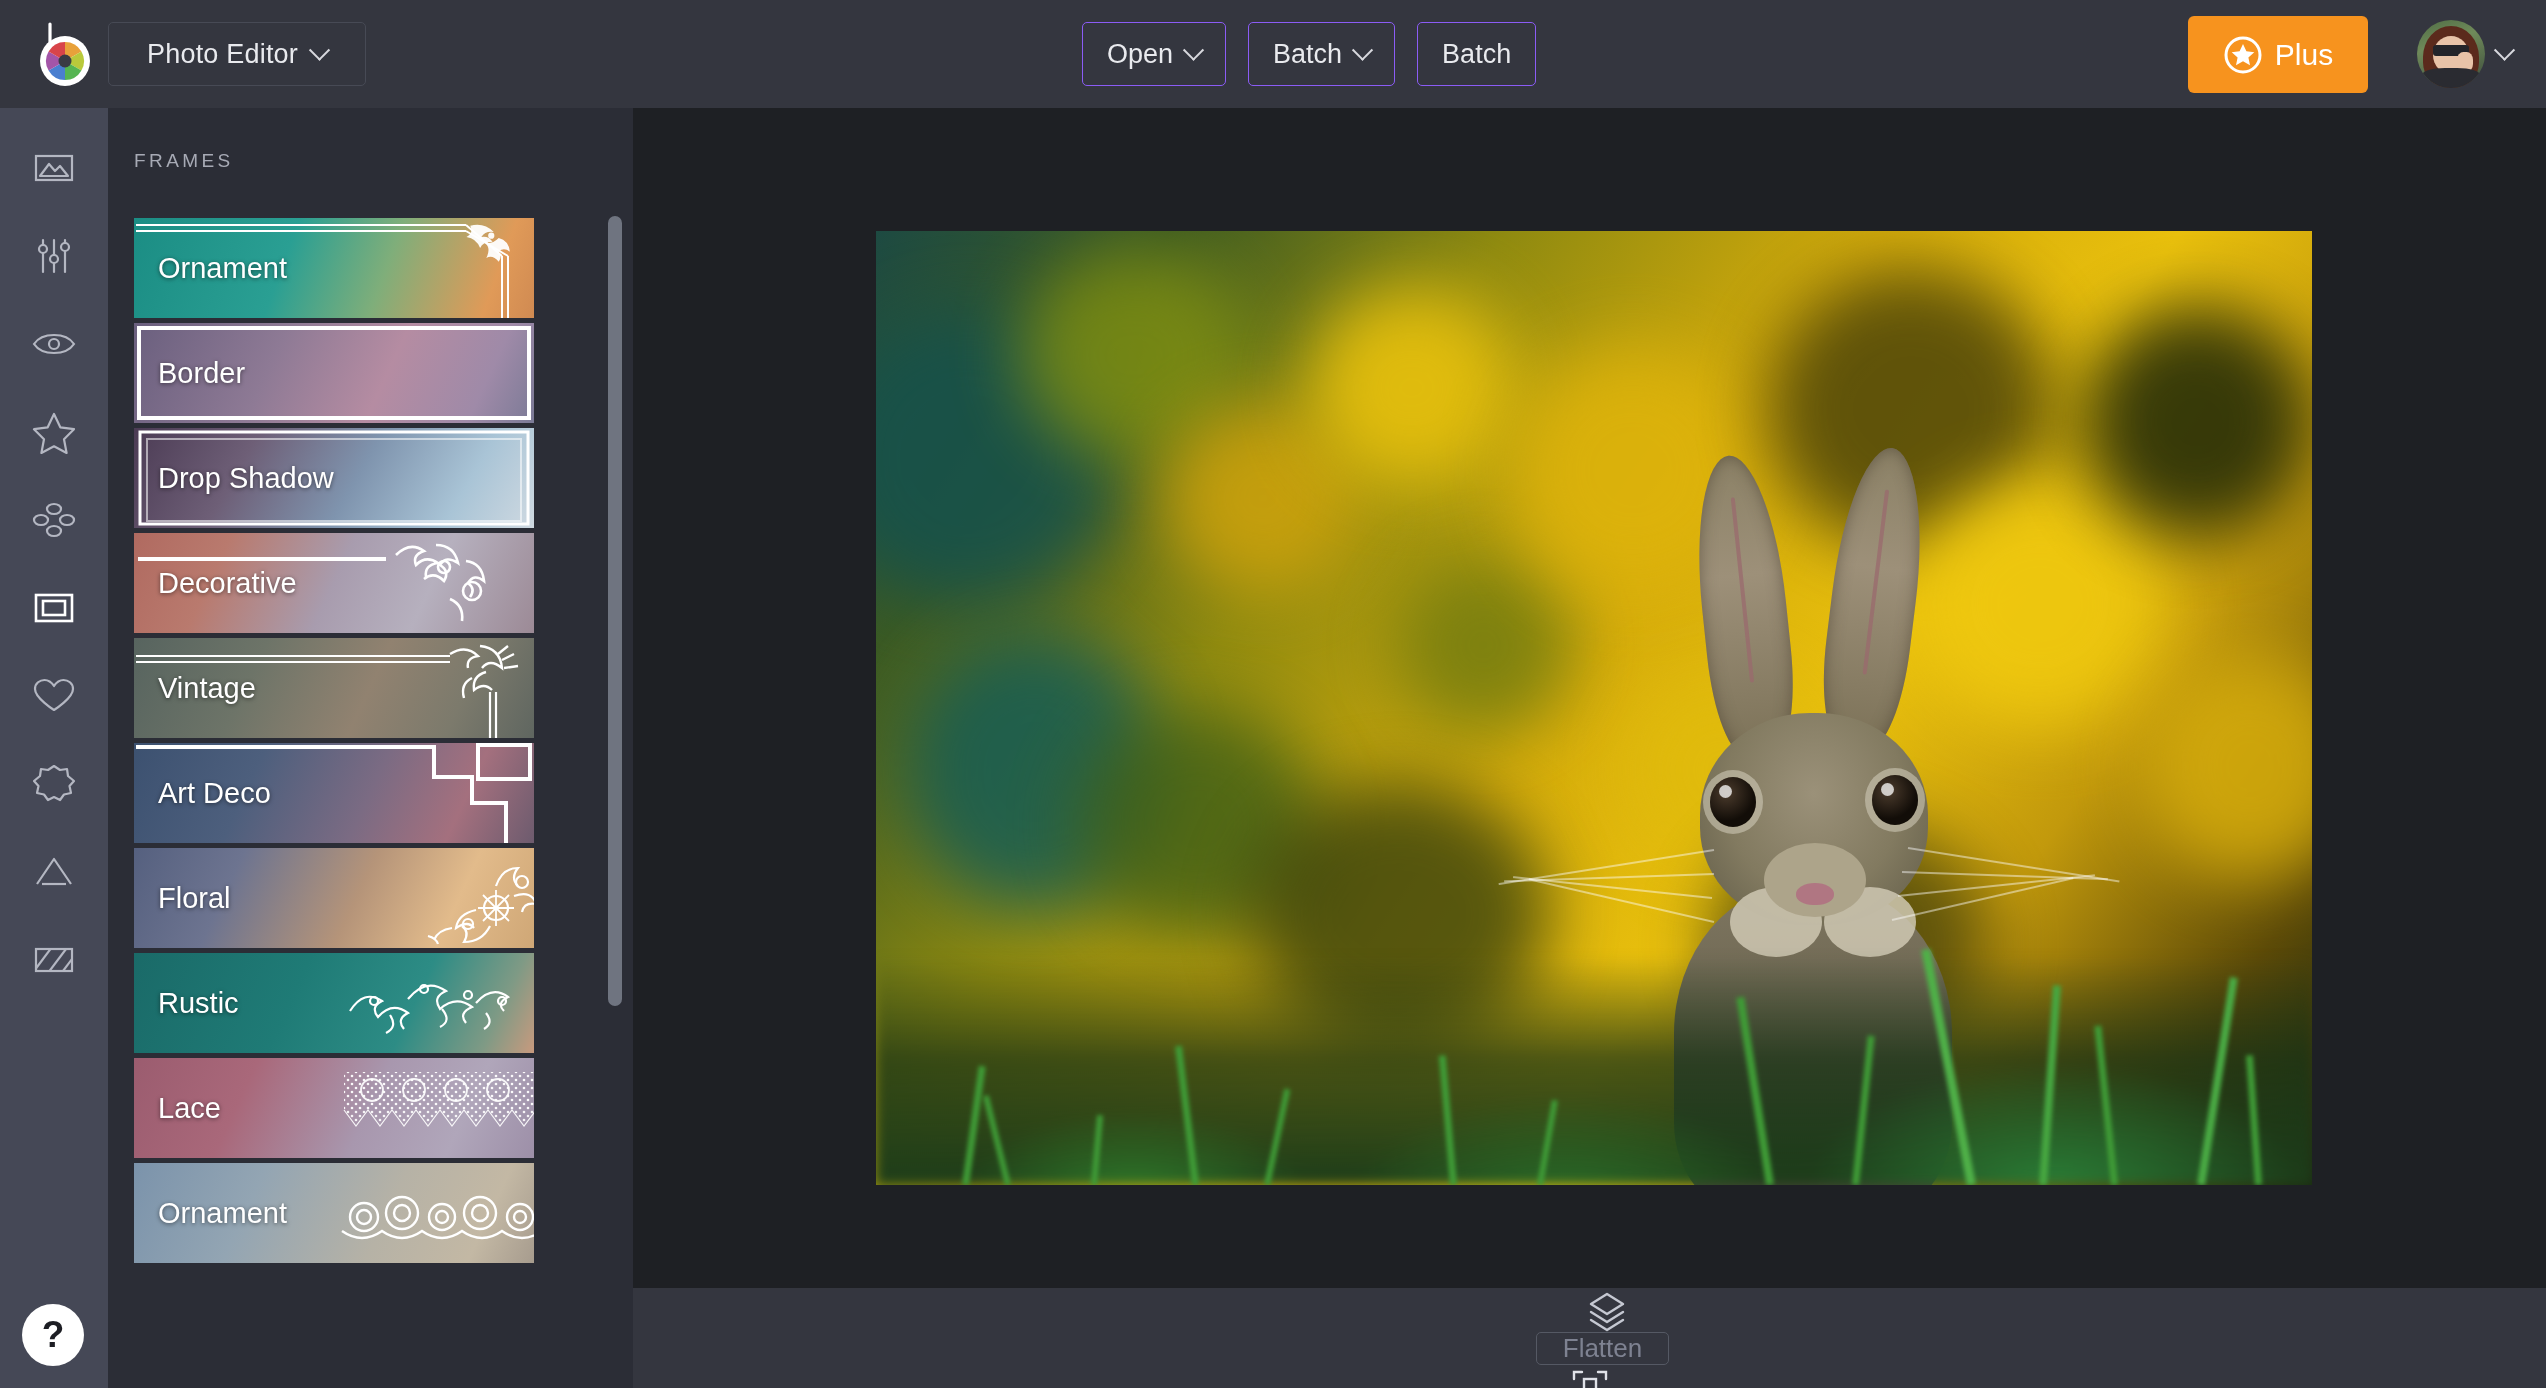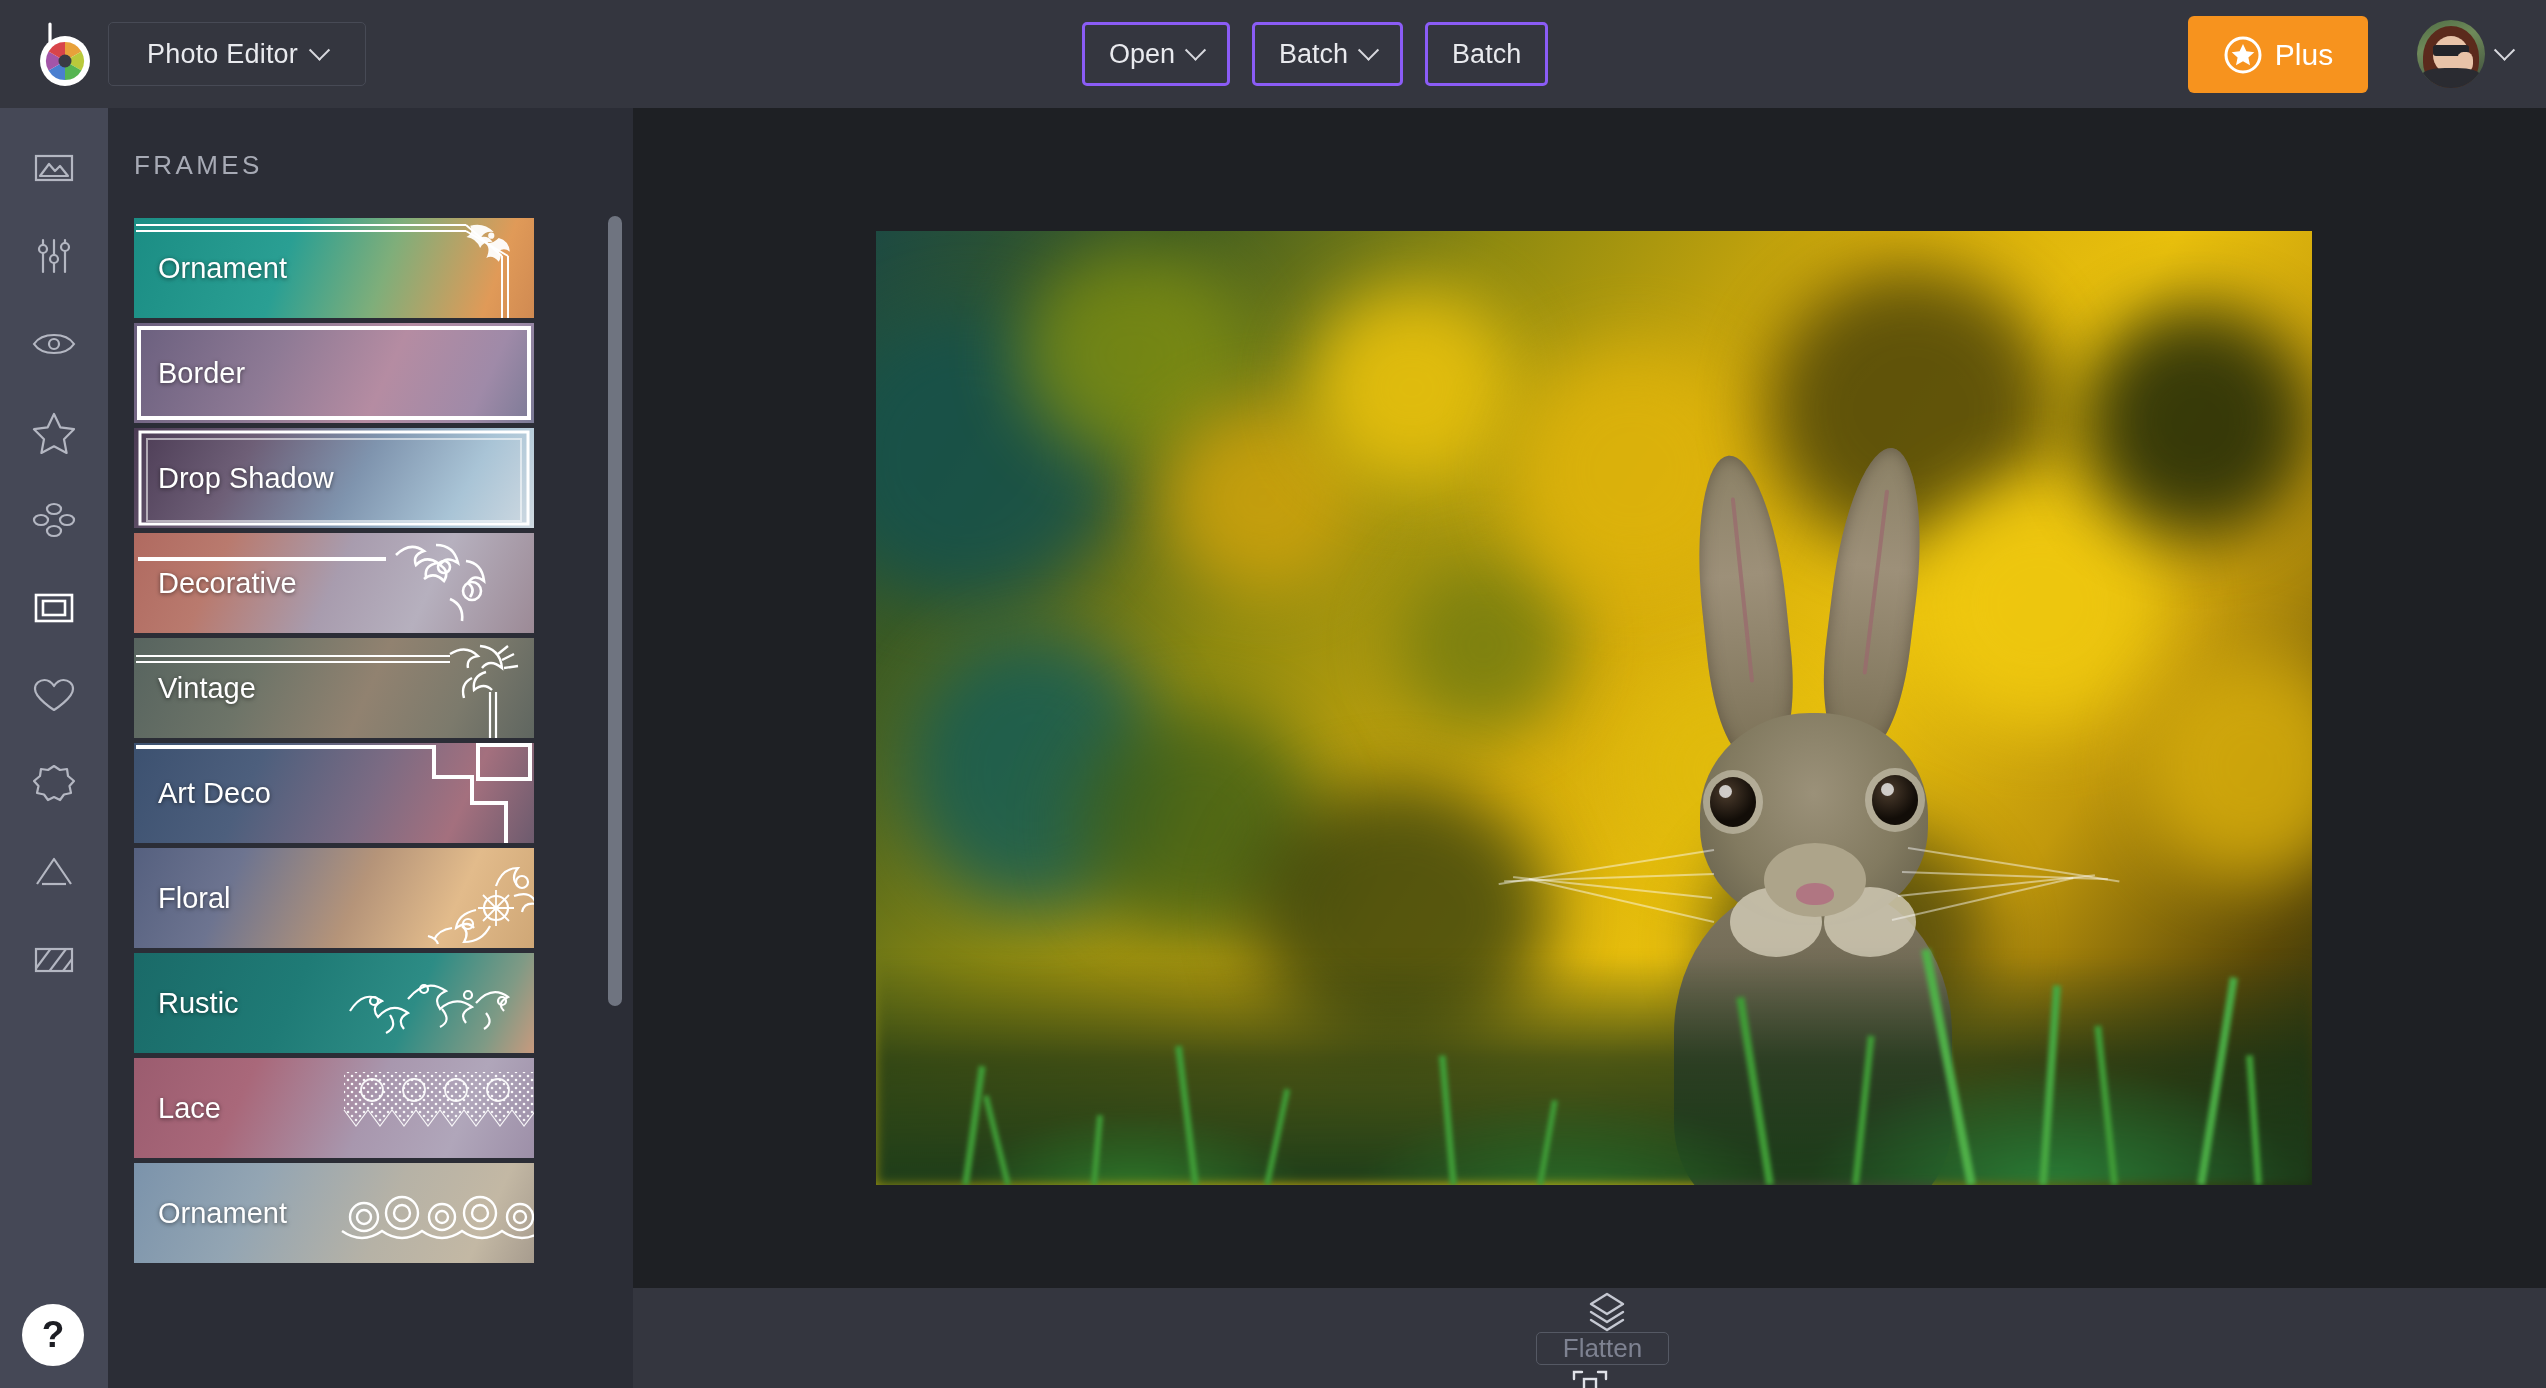--- a/index.html
+++ b/index.html
@@ -33,21 +33,21 @@
     color: #e9eaee; font-size: 27px; letter-spacing: .2px;
     cursor: pointer; background: transparent;
   }
   .chev { display: inline-block; width: 15px; height: 15px;
     border-right: 2.5px solid #d8d9de; border-bottom: 2.5px solid #d8d9de;
     transform: rotate(45deg) translate(-3px,-3px); }
 
   .hdr-center { position: absolute; left: 1082px; top: 22px; display: flex; gap: 22px; }
   .hdr-btn {
     height: 64px; padding: 0 24px;
-    border: 3px solid #8b5cf6; border-radius: 5px; background: transparent;
+    border: 1px solid #8b5cf6; border-radius: 5px; background: transparent;
     display: flex; align-items: center; gap: 13px;
     color: #e9eaee; font-size: 27px; cursor: pointer;
   }
 
   .plus-btn {
     position: absolute; right: 178px; top: 16px;
     width: 180px; height: 77px;
     background: #f7931e; border: none; border-radius: 6px;
     display: flex; align-items: center; justify-content: center; gap: 12px;
     color: #fff; font-size: 30px; cursor: pointer;
@@ -97,21 +97,21 @@
 
   
   .panel {
     position: absolute; left: 108px; top: 108px;
     width: 525px; height: 1280px;
     background: #2b2d36;
     z-index: 15; overflow: hidden;
   }
   .panel-title {
     position: absolute; left: 26px; top: 42px;
-    color: #a7aab5; font-size: 26px; letter-spacing: 3.4px;
+    color: #a7aab5; font-size: 19px; letter-spacing: 3.4px;
   }
   .frame-list {
     position: absolute; left: 26px; top: 110px;
     width: 472px; height: 1170px; overflow: hidden;
   }
   .frame-item {
     position: relative; width: 400px; height: 100px;
     margin-bottom: 5px; overflow: hidden; cursor: pointer;
   }
   .frame-item .fi-label {

